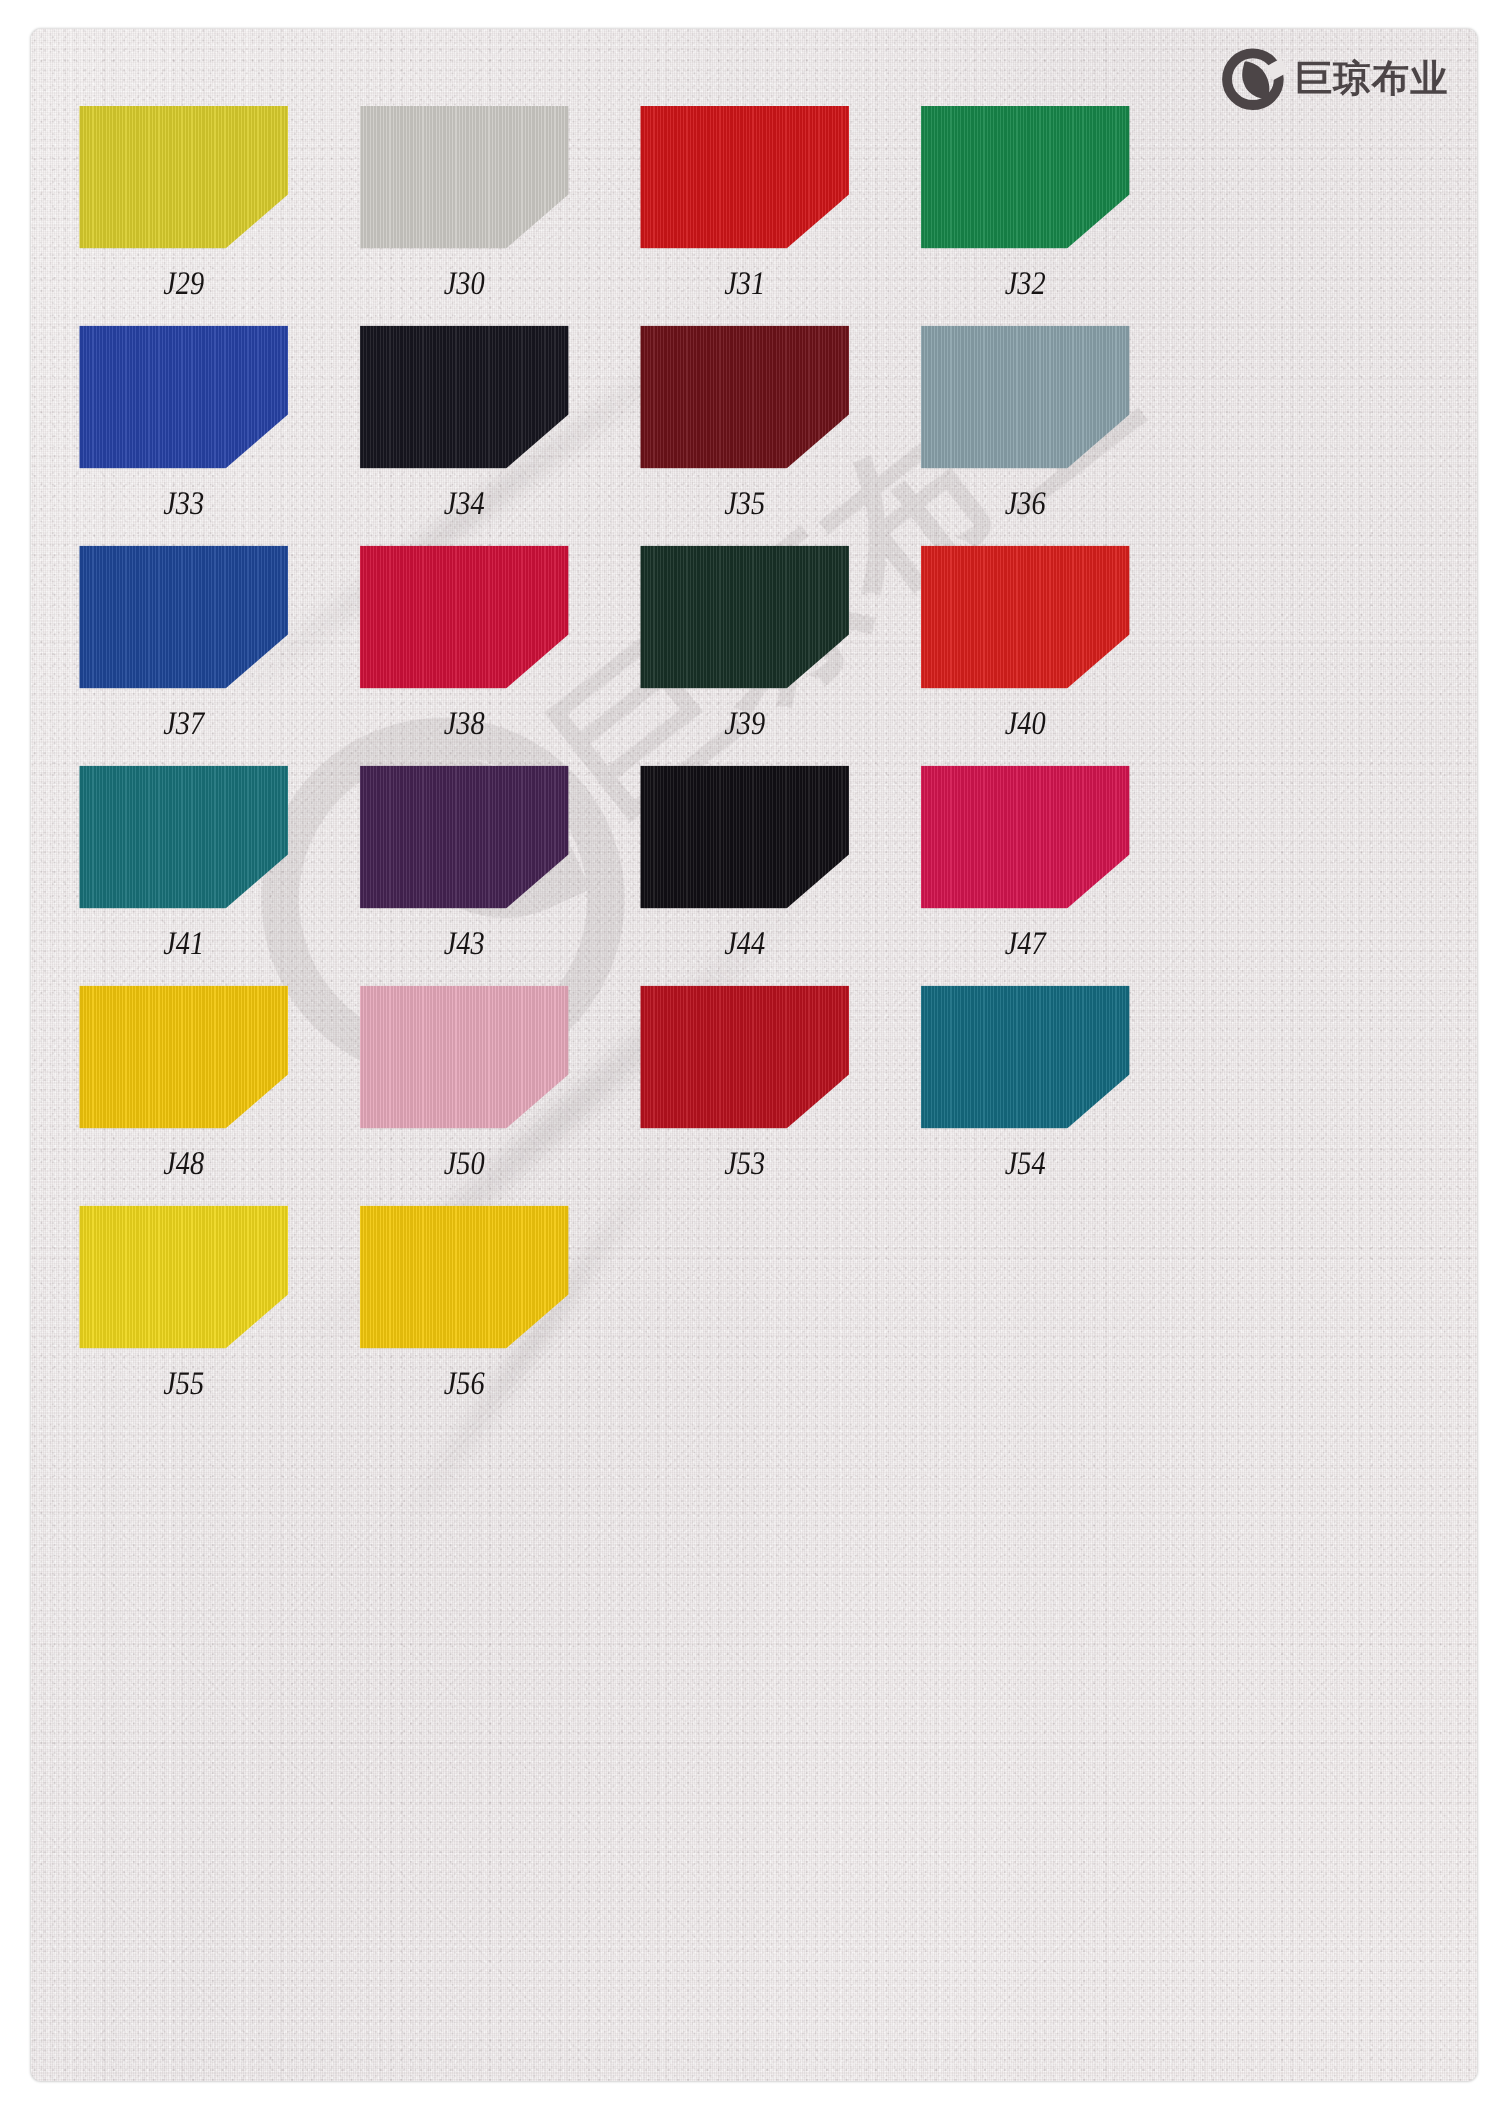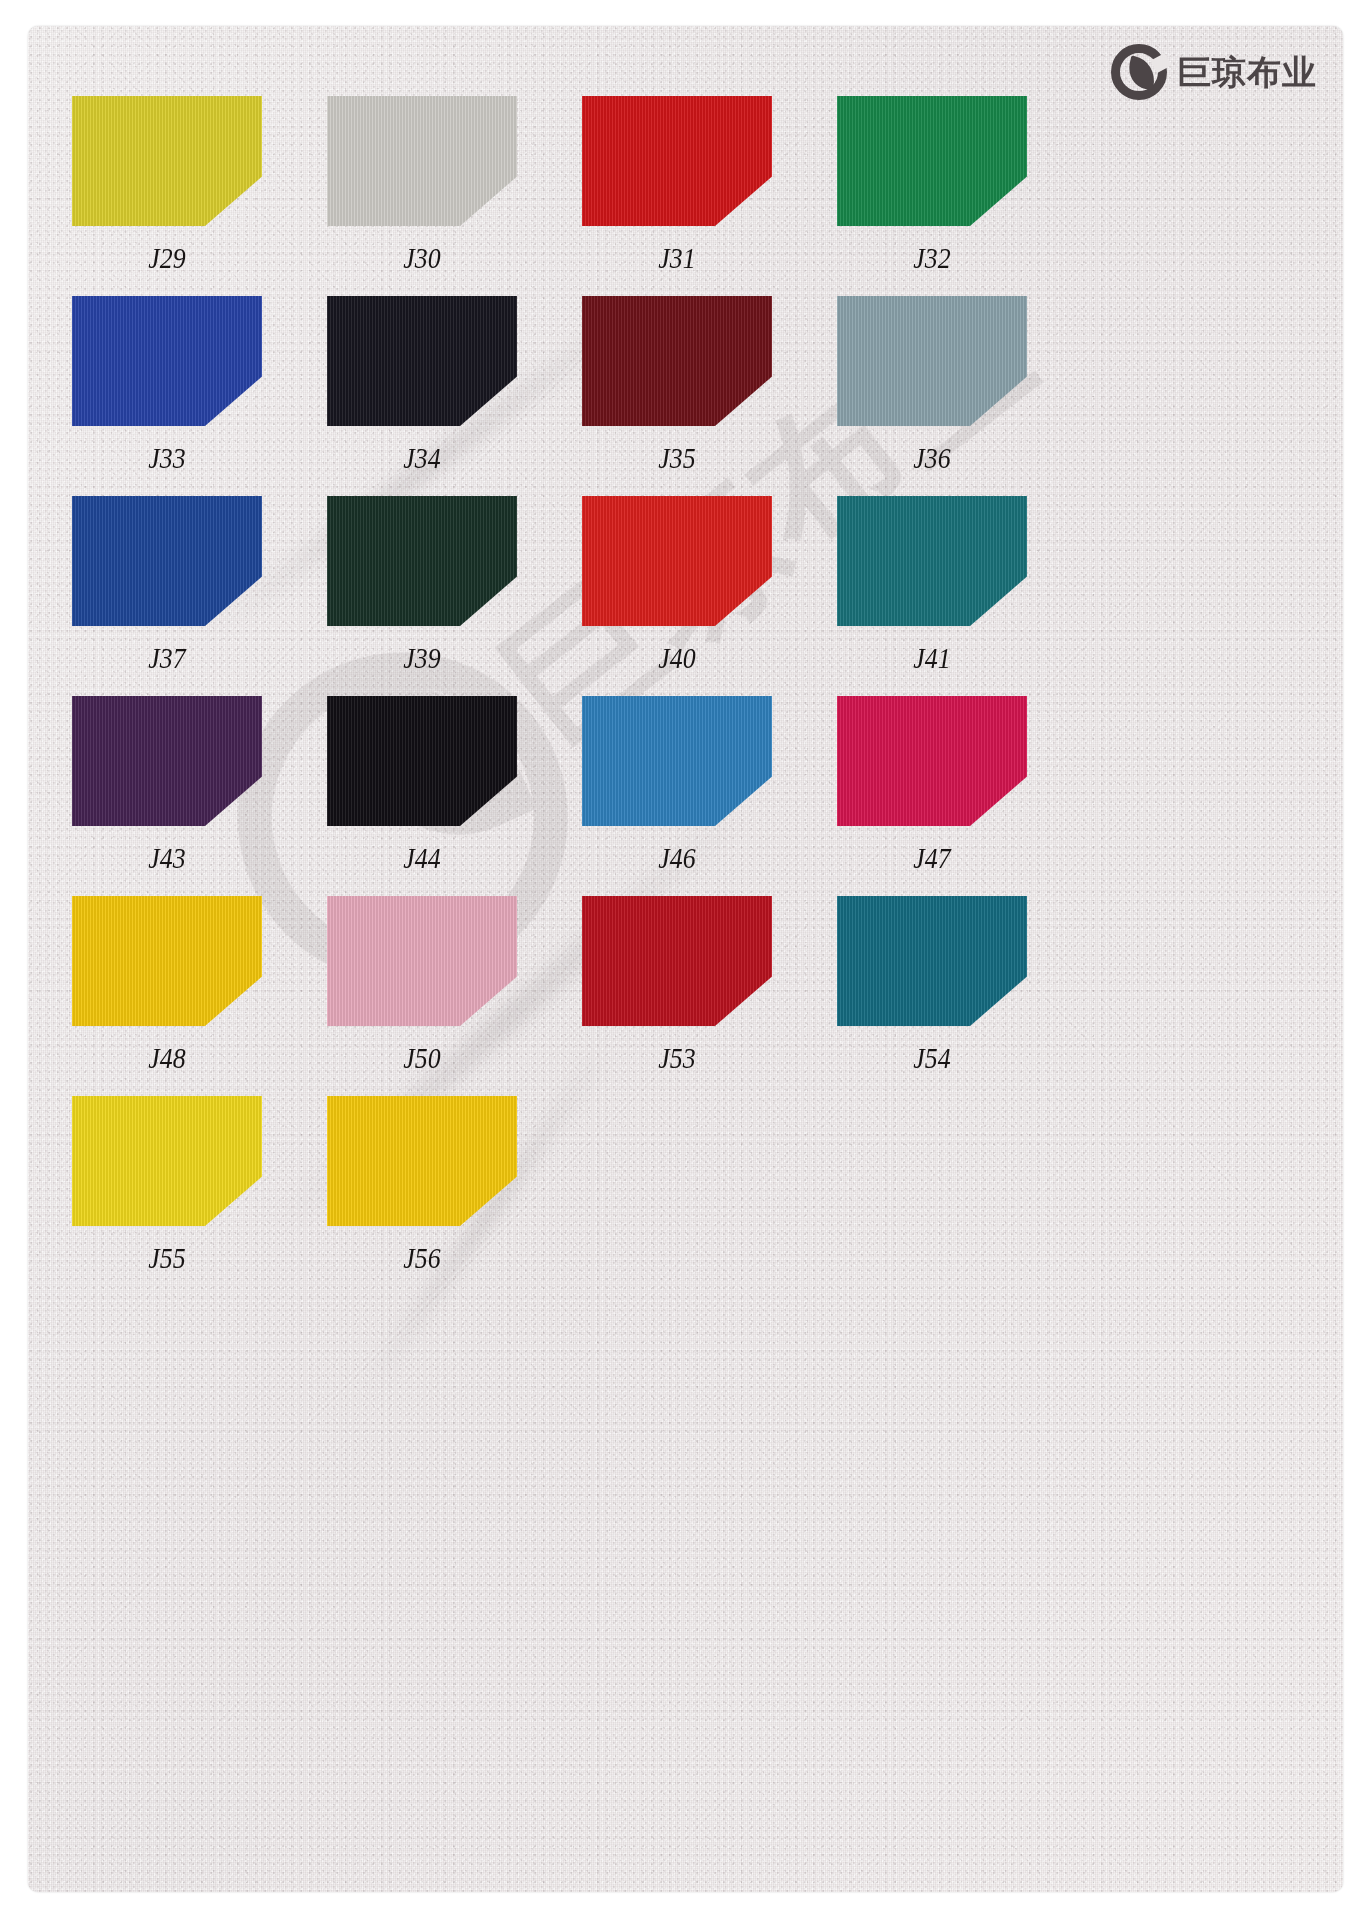--- a/index.html
+++ b/index.html
@@ -263,20 +263,26 @@
         <div class="swatch-label">J36</div>
       </div>
       <div class="cell">
         <div class="swatch-wrap">
           <div class="swatch" style="background-color: rgb(30, 70, 151);"></div>
         </div>
         <div class="swatch-label">J37</div>
       </div>
       <div class="cell">
         <div class="swatch-wrap">
+          <div class="swatch" style="background-color: rgb(206, 16, 57);"></div>
+        </div>
+        <div class="swatch-label">J38</div>
+      </div>
+      <div class="cell">
+        <div class="swatch-wrap">
           <div class="swatch" style="background-color: rgb(24, 49, 39);"></div>
         </div>
         <div class="swatch-label">J39</div>
       </div>
       <div class="cell">
         <div class="swatch-wrap">
           <div class="swatch" style="background-color: rgb(216, 31, 28);"></div>
         </div>
         <div class="swatch-label">J40</div>
       </div>
@@ -293,26 +299,20 @@
         <div class="swatch-label">J43</div>
       </div>
       <div class="cell">
         <div class="swatch-wrap">
           <div class="swatch" style="background-color: rgb(17, 15, 20);"></div>
         </div>
         <div class="swatch-label">J44</div>
       </div>
       <div class="cell">
         <div class="swatch-wrap">
-          <div class="swatch" style="background-color: rgb(47, 127, 187);"></div>
-        </div>
-        <div class="swatch-label">J46</div>
-      </div>
-      <div class="cell">
-        <div class="swatch-wrap">
           <div class="swatch" style="background-color: rgb(211, 20, 79);"></div>
         </div>
         <div class="swatch-label">J47</div>
       </div>
       <div class="cell">
         <div class="swatch-wrap">
           <div class="swatch" style="background-color: rgb(242, 198, 11);"></div>
         </div>
         <div class="swatch-label">J48</div>
       </div>

